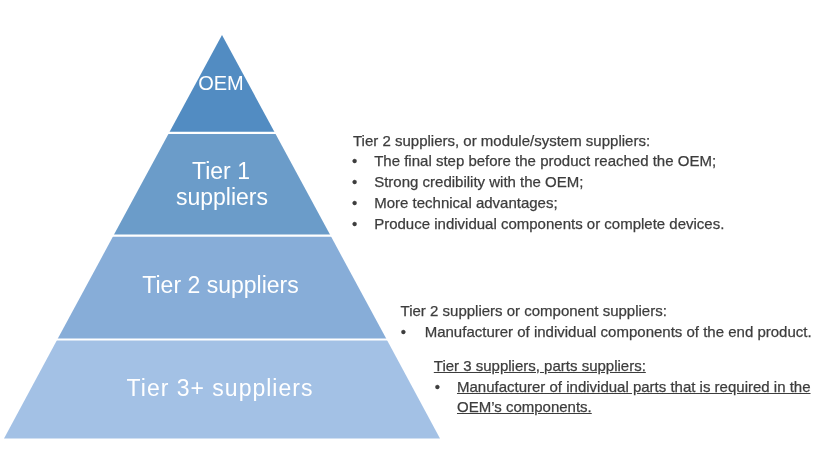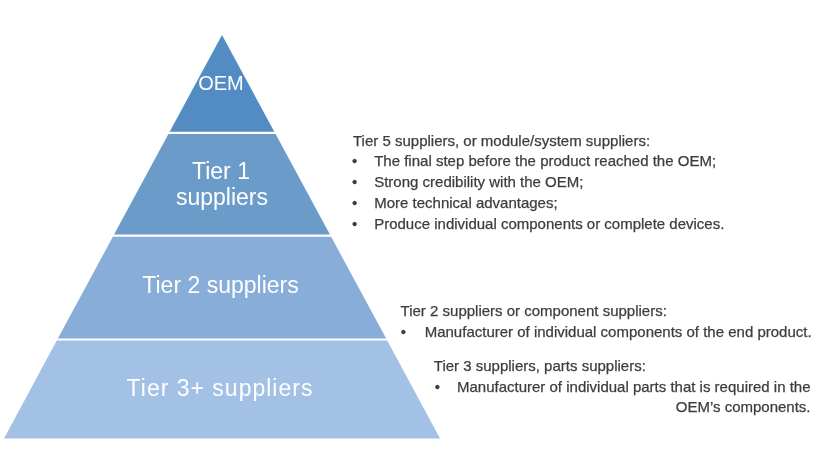--- a/index.html
+++ b/index.html
@@ -20,29 +20,29 @@
   <line x1="111" y1="235.6" x2="333" y2="235.6" stroke="#ffffff" stroke-width="2.2"></line>
   <line x1="55" y1="339.5" x2="389" y2="339.5" stroke="#ffffff" stroke-width="2.2"></line>
   <text x="221" y="90" font-size="20" fill="#ffffff" text-anchor="middle">OEM</text>
   <text x="221" y="178.5" font-size="23" fill="#ffffff" text-anchor="middle">Tier 1</text>
   <text x="222" y="204.7" font-size="23" fill="#ffffff" text-anchor="middle">suppliers</text>
   <text x="220.5" y="292.8" font-size="23" fill="#ffffff" text-anchor="middle">Tier 2 suppliers</text>
   <text x="220" y="395.6" font-size="23" fill="#ffffff" text-anchor="middle" letter-spacing="1">Tier 3+ suppliers</text>
 </svg>
 
 <div class="txt" style="left:353px;top:130.6px;">
-  <div class="row">Tier 5 suppliers, or module/system suppliers:</div>
+  <div class="row">Tier 2 suppliers, or module/system suppliers:</div>
   <div class="row" style="padding-left:21.2px;"><span class="b" style="left:-1px;">•</span>The final step before the product reached the OEM;</div>
   <div class="row" style="padding-left:21.2px;"><span class="b" style="left:-1px;">•</span>Strong credibility with the OEM;</div>
   <div class="row" style="padding-left:21.2px;"><span class="b" style="left:-1px;">•</span>More technical advantages;</div>
   <div class="row" style="padding-left:21.2px;"><span class="b" style="left:-1px;">•</span>Produce individual components or complete devices.</div>
 </div>
 
 <div class="txt" style="left:400.6px;top:269.1px;margin-top:32px;">
   <div class="row">Tier 2 suppliers or component suppliers:</div>
   <div class="row" style="padding-left:24.1px;"><span class="b" style="left:0.2px;">•</span>Manufacturer of individual components of the end product.</div>
 </div>
 
-<div class="txt" style="left:433.8px;top:355.9px;">
+<div class="txt" style="left:433.8px;top:355.9px;text-decoration:underline;">
   <div class="row">Tier 3 suppliers, parts suppliers:</div>
   <div class="row" style="padding-left:23.2px;"><span class="b" style="left:1px;">•</span>Manufacturer of individual parts that is required in the</div>
-  <div class="row" style="padding-left:23.2px;text-align:right;">OEM’s components.</div>
+  <div class="row" style="padding-left:23.2px;">OEM’s components.</div>
 </div>
 
 </body></html>

